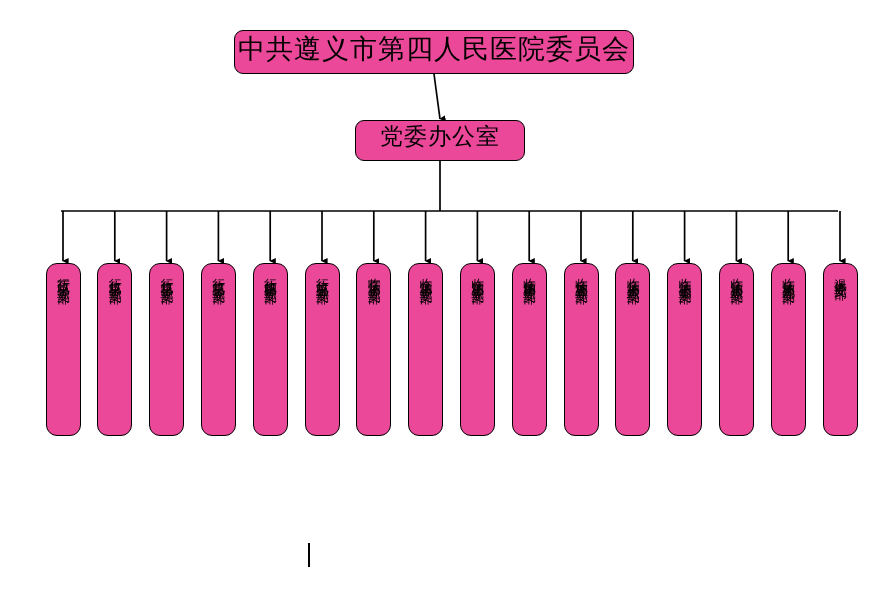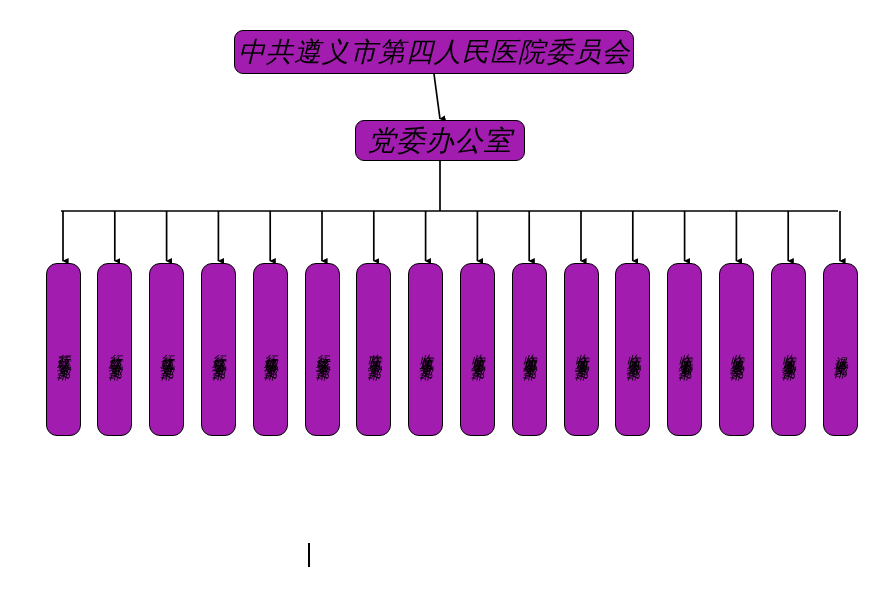--- a/index.html
+++ b/index.html
@@ -19,37 +19,36 @@
     position: absolute;
     left: 0;
     top: 0;
     width: 896px;
     height: 600px;
     pointer-events: none;
   }
   .node {
     position: absolute;
     box-sizing: border-box;
-    background: #a21caf;
+    background: #ec4899;
     border: 1.6px solid #000000;
     display: flex;
-    align-items: center;
+    align-items: flex-start;
     justify-content: center;
     color: #000000;
-    font-style: italic;
   }
   .node-root {
     border-radius: 9px;
     font-size: 27px;
     letter-spacing: 1px;
     white-space: nowrap;
   }
   .node-office {
     border-radius: 9px;
-    font-size: 28px;
+    font-size: 23px;
     letter-spacing: 1px;
     white-space: nowrap;
   }
   .node-branch {
     border-radius: 11px;
     padding-top: 4px;
   }
   .vtext {
     writing-mode: vertical-rl;
     text-orientation: upright;

